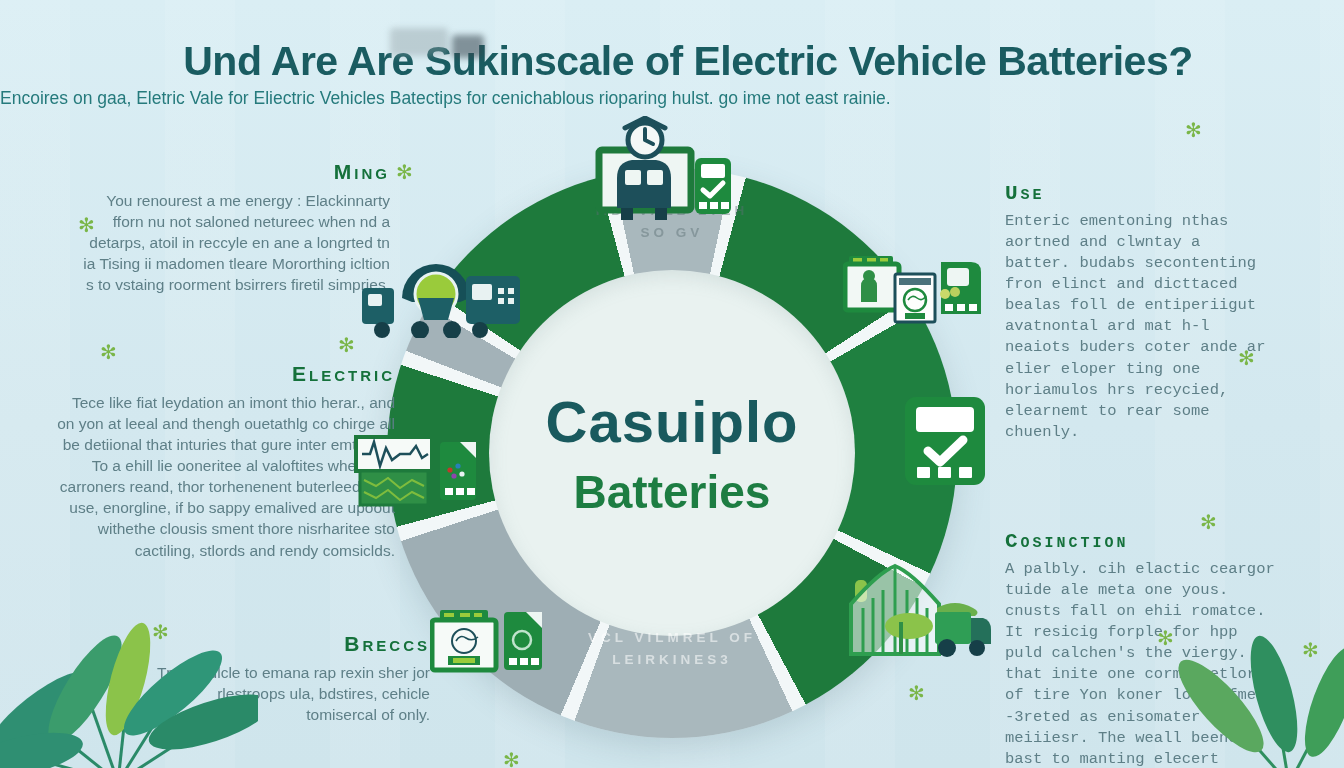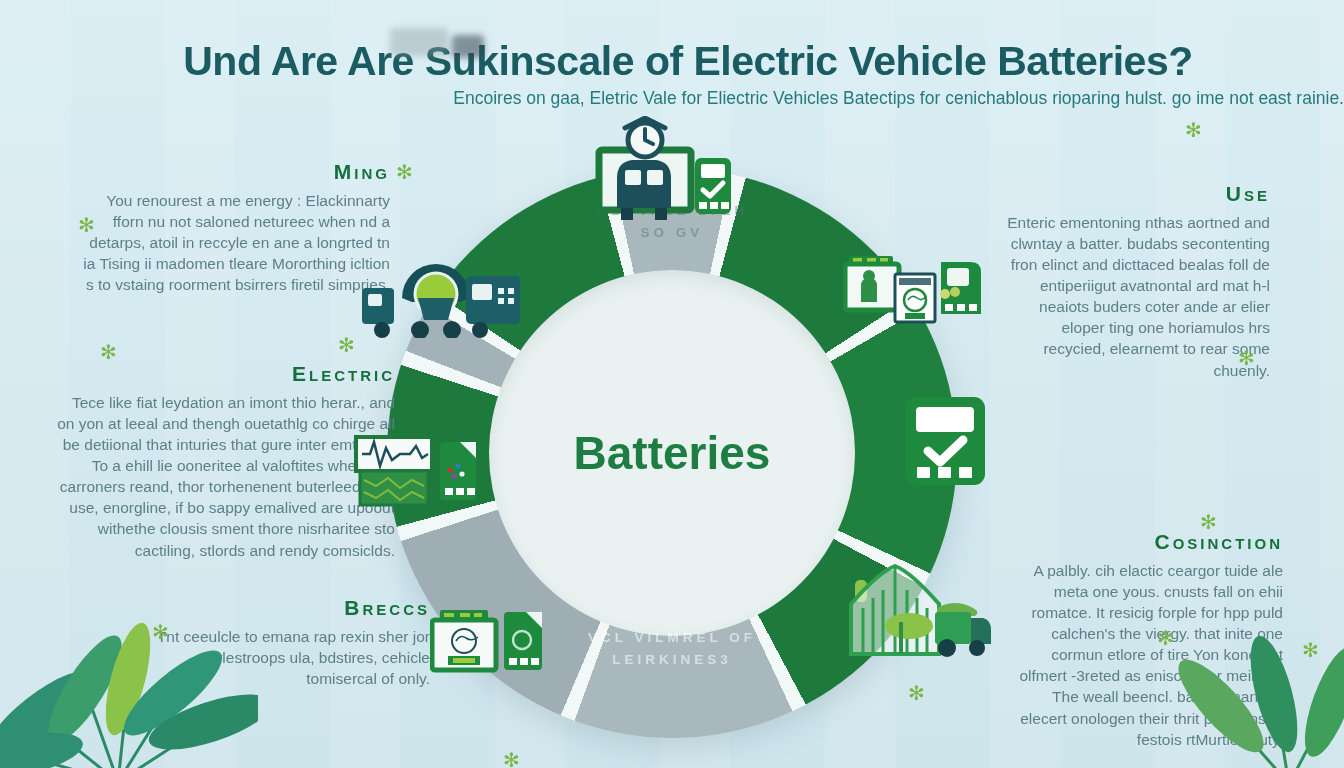--- a/index.html
+++ b/index.html
@@ -11,21 +11,21 @@
       linear-gradient(180deg,#daeef4 0%,#d3e8ef 55%,#cfe5ec 100%);
   }
   
   .title{
     position:absolute; top:22px; left:0; width:100%;
     text-align:center; font-size:41px; font-weight:700;
     color:#1a5c61; letter-spacing:-.5px; margin:16px;
   }
   .subtitle{
     position:absolute; top:88px; left:0; width:100%;
-    text-align:right; font-size:17.5px; font-weight:500;
+    text-align:left; font-size:17.5px; font-weight:500;
     color:#257a7c; margin:0;
   }
   .smudge{position:absolute; filter:blur(3px); border-radius:4px;}
   .smudge.light{left:390px; top:28px; width:58px; height:28px; background:rgba(140,155,160,.40);}
   .smudge.dark{left:452px; top:35px; width:32px; height:23px; background:rgba(55,70,78,.55);}
   
   .ring{
     position:absolute; left:387px; top:168px; width:570px; height:570px;
     border-radius:50%;
     background:conic-gradient(from 0deg,
@@ -63,24 +63,24 @@
   
   .section{position:absolute;}
   .section h2{
     margin:0 0 6px 0; font-size:21px; font-weight:700;
     color:#15713b; letter-spacing:3px; font-variant:small-caps;
   }
   .section p{
     margin:0; font-size:15.5px; line-height:1.36; color:#5e7f87;
   }
   .section.left-side{text-align:right;}
-  .section.right-side{text-align:right;}
+  .section.right-side{text-align:left;font-family:Liberation Mono, monospace;}
   .sec-ming{left:80px; top:160px; width:310px;}
   .sec-gardltes{left:55px; top:362px; width:340px;}
-  .sec-breccs{left:145px; top:596px; width:285px;}
+  .sec-breccs{left:145px; top:632px; width:285px;}
   .sec-use{left:1005px; top:182px; width:265px;}
   .sec-cosinction{left:1005px; top:530px; width:278px;}
   
   .icon{position:absolute;}
   
   .sparkle{
     position:absolute; color:#7ab648; font-size:20px; line-height:1;
     font-family:"DejaVu Sans", sans-serif;
   }
   .foliage{position:absolute;}
@@ -103,20 +103,21 @@
   <div class="ring-label top">
     <div>Iiduvalb Lteh</div>
     <div>So Gv</div>
   </div>
   <div class="ring-label bottom">
     <div>Vcl Vilmrel of</div>
     <div>Leirkines3</div>
   </div>
 
   <div class="center-text">
+    <div class="center-line1">Casuiplo</div>
     <div class="center-line2">Batteries</div>
   </div>
 
   <div class="section left-side sec-ming">
     <h2>Ming</h2>
     <p>You renourest a me energy : Elackinnarty fforn nu not saloned netureec when nd a detarps, atoil in reccyle en ane a longrted tn ia Tising ii madomen tleare Mororthing icltion s to vstaing roorment bsirrers firetil simpries.</p>
   </div>
   <div class="section left-side sec-gardltes">
     <h2>Electric</h2>
     <p>Tece like fiat leydation an imont thio herar., and on yon at leeal and thengh ouetathlg co chirge all be detiional that inturies that gure inter emtreary. To a ehill lie ooneritee al valoftites when and carroners reand, thor torhenenent buterleed, and use, enorgline, if bo sappy emalived are upoout withethe clousis sment thore nisrharitee sto cactiling, stlords and rendy comsiclds.</p>

